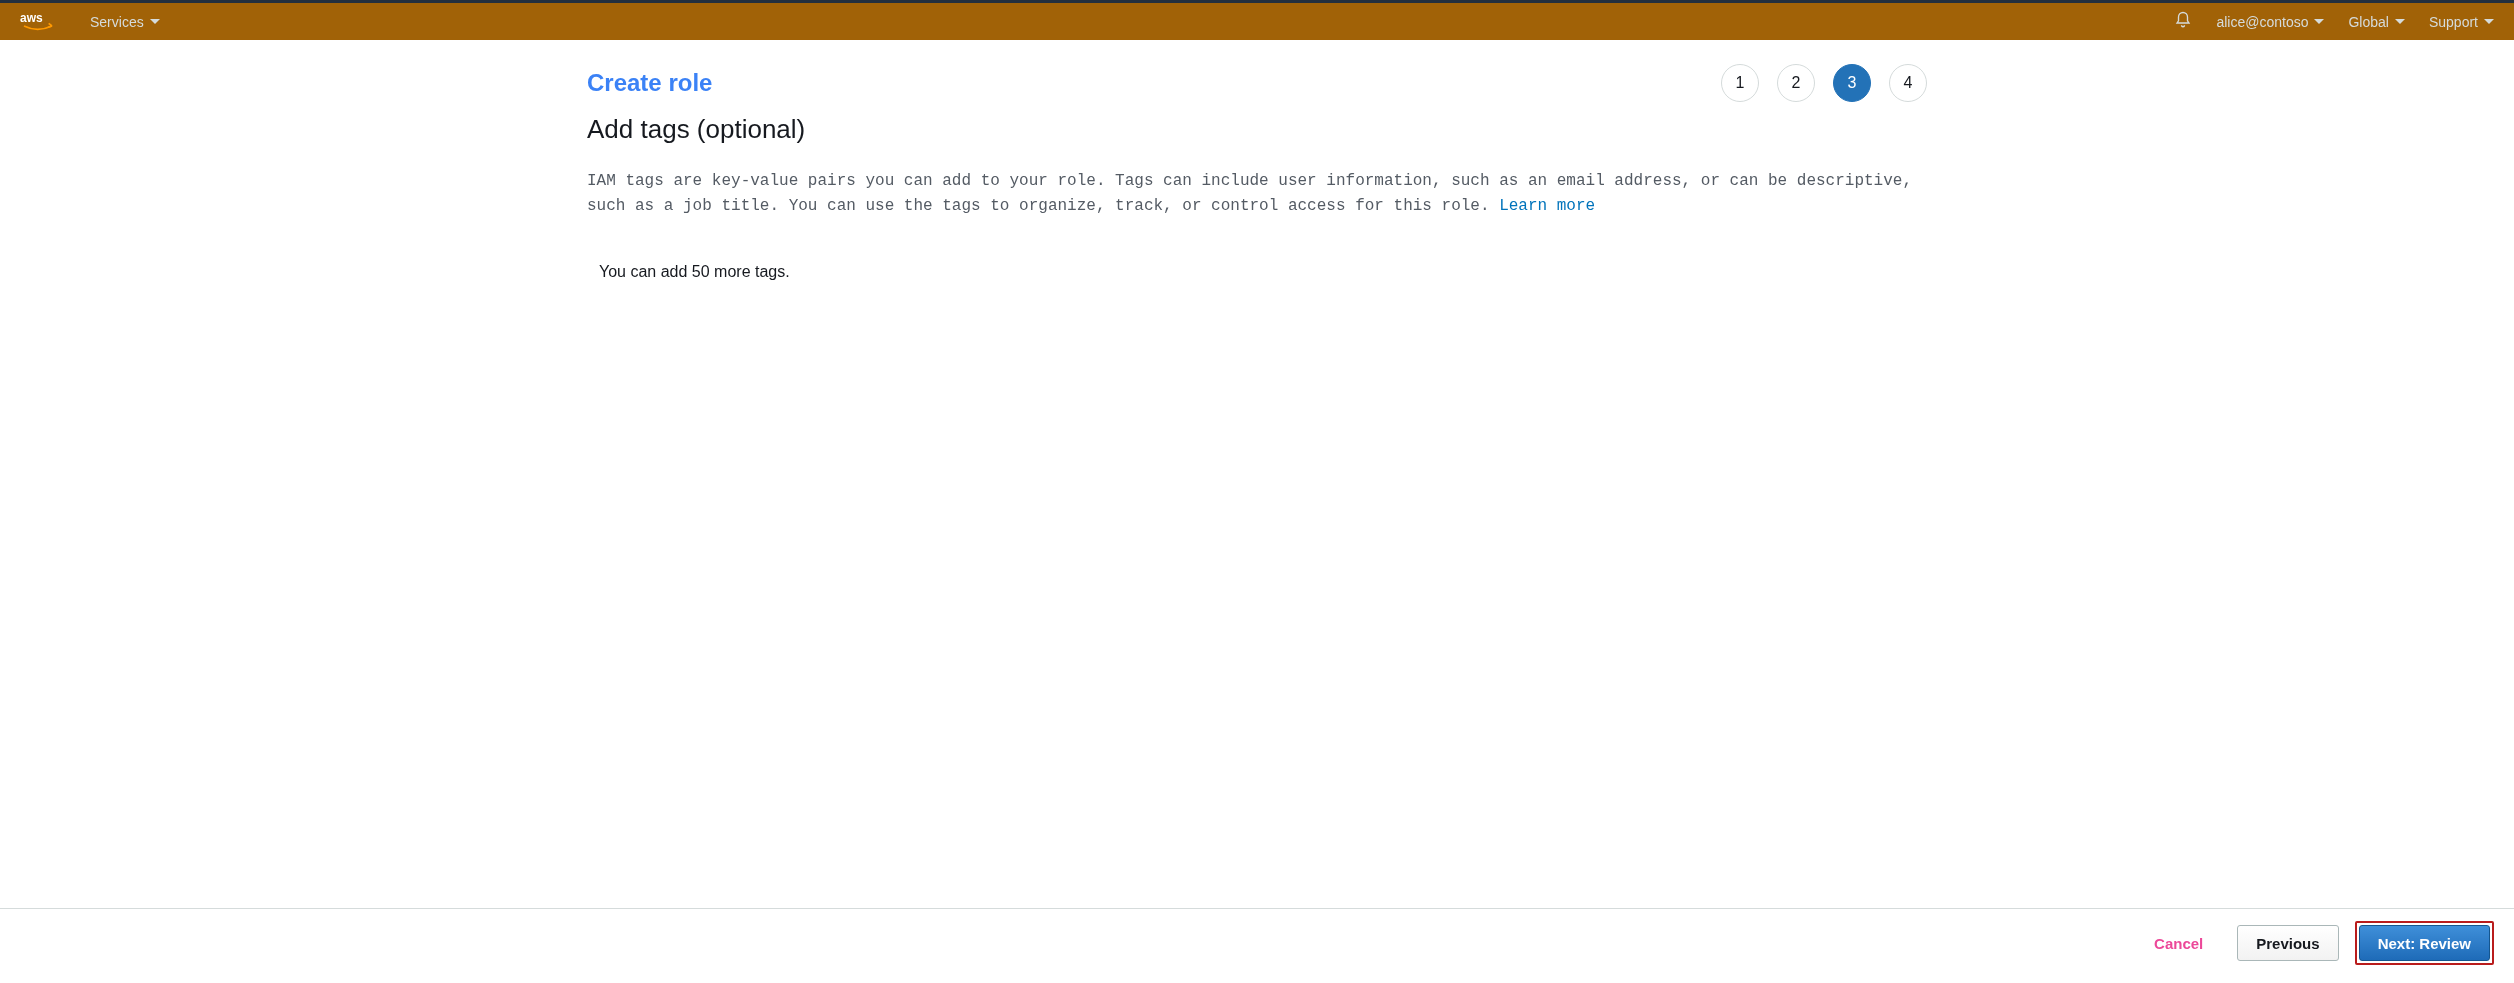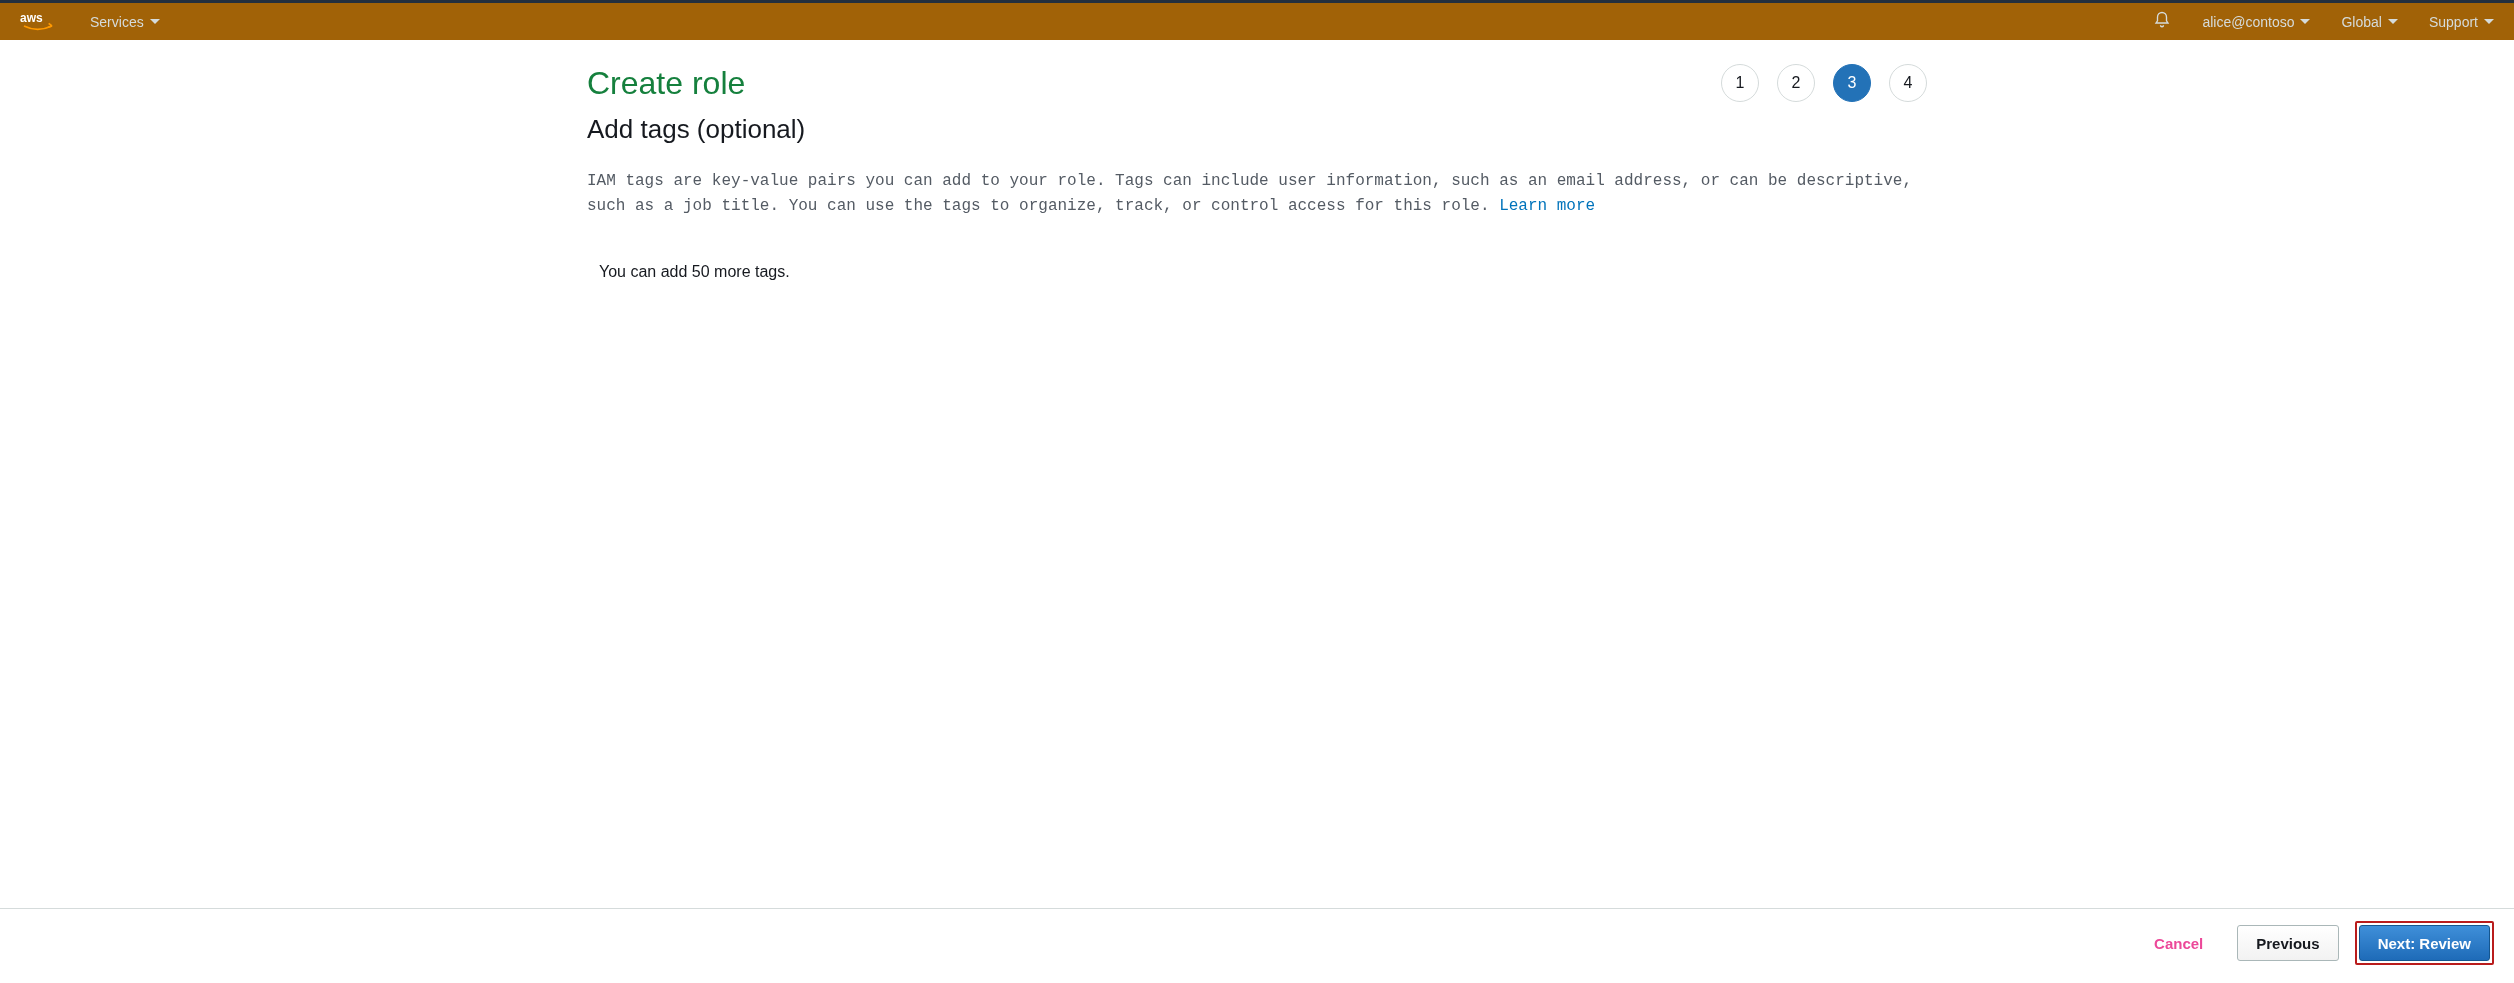--- a/index.html
+++ b/index.html
@@ -1,31 +1,31 @@
 <!DOCTYPE html>
 <html><head>
 <meta charset="utf-8">
 <style>
 * { margin: 0; padding: 0; box-sizing: border-box; }
 body { font-family: "Amazon Ember", "Helvetica Neue", Helvetica, Arial, sans-serif; font-size: 14px; color: #16191f; background: #fff; }
 
 
 .topnav { background: #a16207; height: 40px; display: flex; align-items: center; padding: 0 20px; color: #d5dbdb; border-top: 3px solid #232f3e; }
 .topnav-left { display: flex; align-items: center; gap: 30px; }
-.topnav-right { margin-left: auto; display: flex; align-items: center; gap: 31px; }
+.topnav-right { margin-left: auto; display: flex; align-items: center; gap: 24px; }
 .aws-logo { display: inline-flex; align-items: center; }
 .aws-logo svg { height: 24px; width: auto; }
 .nav-item { color: #d5dbdb; font-size: 14px; display: inline-flex; align-items: center; gap: 6px; cursor: pointer; }
 .nav-item .caret { width: 0; height: 0; border-left: 5px solid transparent; border-right: 5px solid transparent; border-top: 5px solid #d5dbdb; }
 .bell-icon svg { width: 18px; height: 18px; stroke: #d5dbdb; fill: none; stroke-width: 1.8; }
 
 
 .content { max-width: 1380px; margin: 0 auto; padding: 24px 20px 0 20px; }
 .header-row { display: flex; align-items: center; justify-content: space-between; margin-bottom: 12px; }
-.page-title { font-size: 32px; font-weight: 400; color: #15803d; }
+.page-title { font-size: 24px; font-weight: 700; color: #3b82f6; }
 .steps { display: flex; gap: 18px; }
 .step { width: 38px; height: 38px; border: 1px solid #d5dbdb; border-radius: 50%; display: flex; align-items: center; justify-content: center; font-size: 16px; color: #16191f; background: #fff; }
 .step.active { background: #2372b7; border-color: #2372b7; color: #fff; }
 .section-title { font-size: 26px; font-weight: 400; color: #16191f; margin-bottom: 24px; }
 .description { font-size: 16px; color: #545b64; line-height: 1.55; margin-bottom: 28px; font-family: Liberation Mono, monospace; }
 .description a { color: #0073bb; text-decoration: none; }
 
 
 .tags-table { border: 1px solid #d5dbdb; }
 .tags-header { background: linear-gradient(#f7f7f7,#ececec); border-bottom: 1px solid #d5dbdb; display: flex; padding: 10px 14px; }

